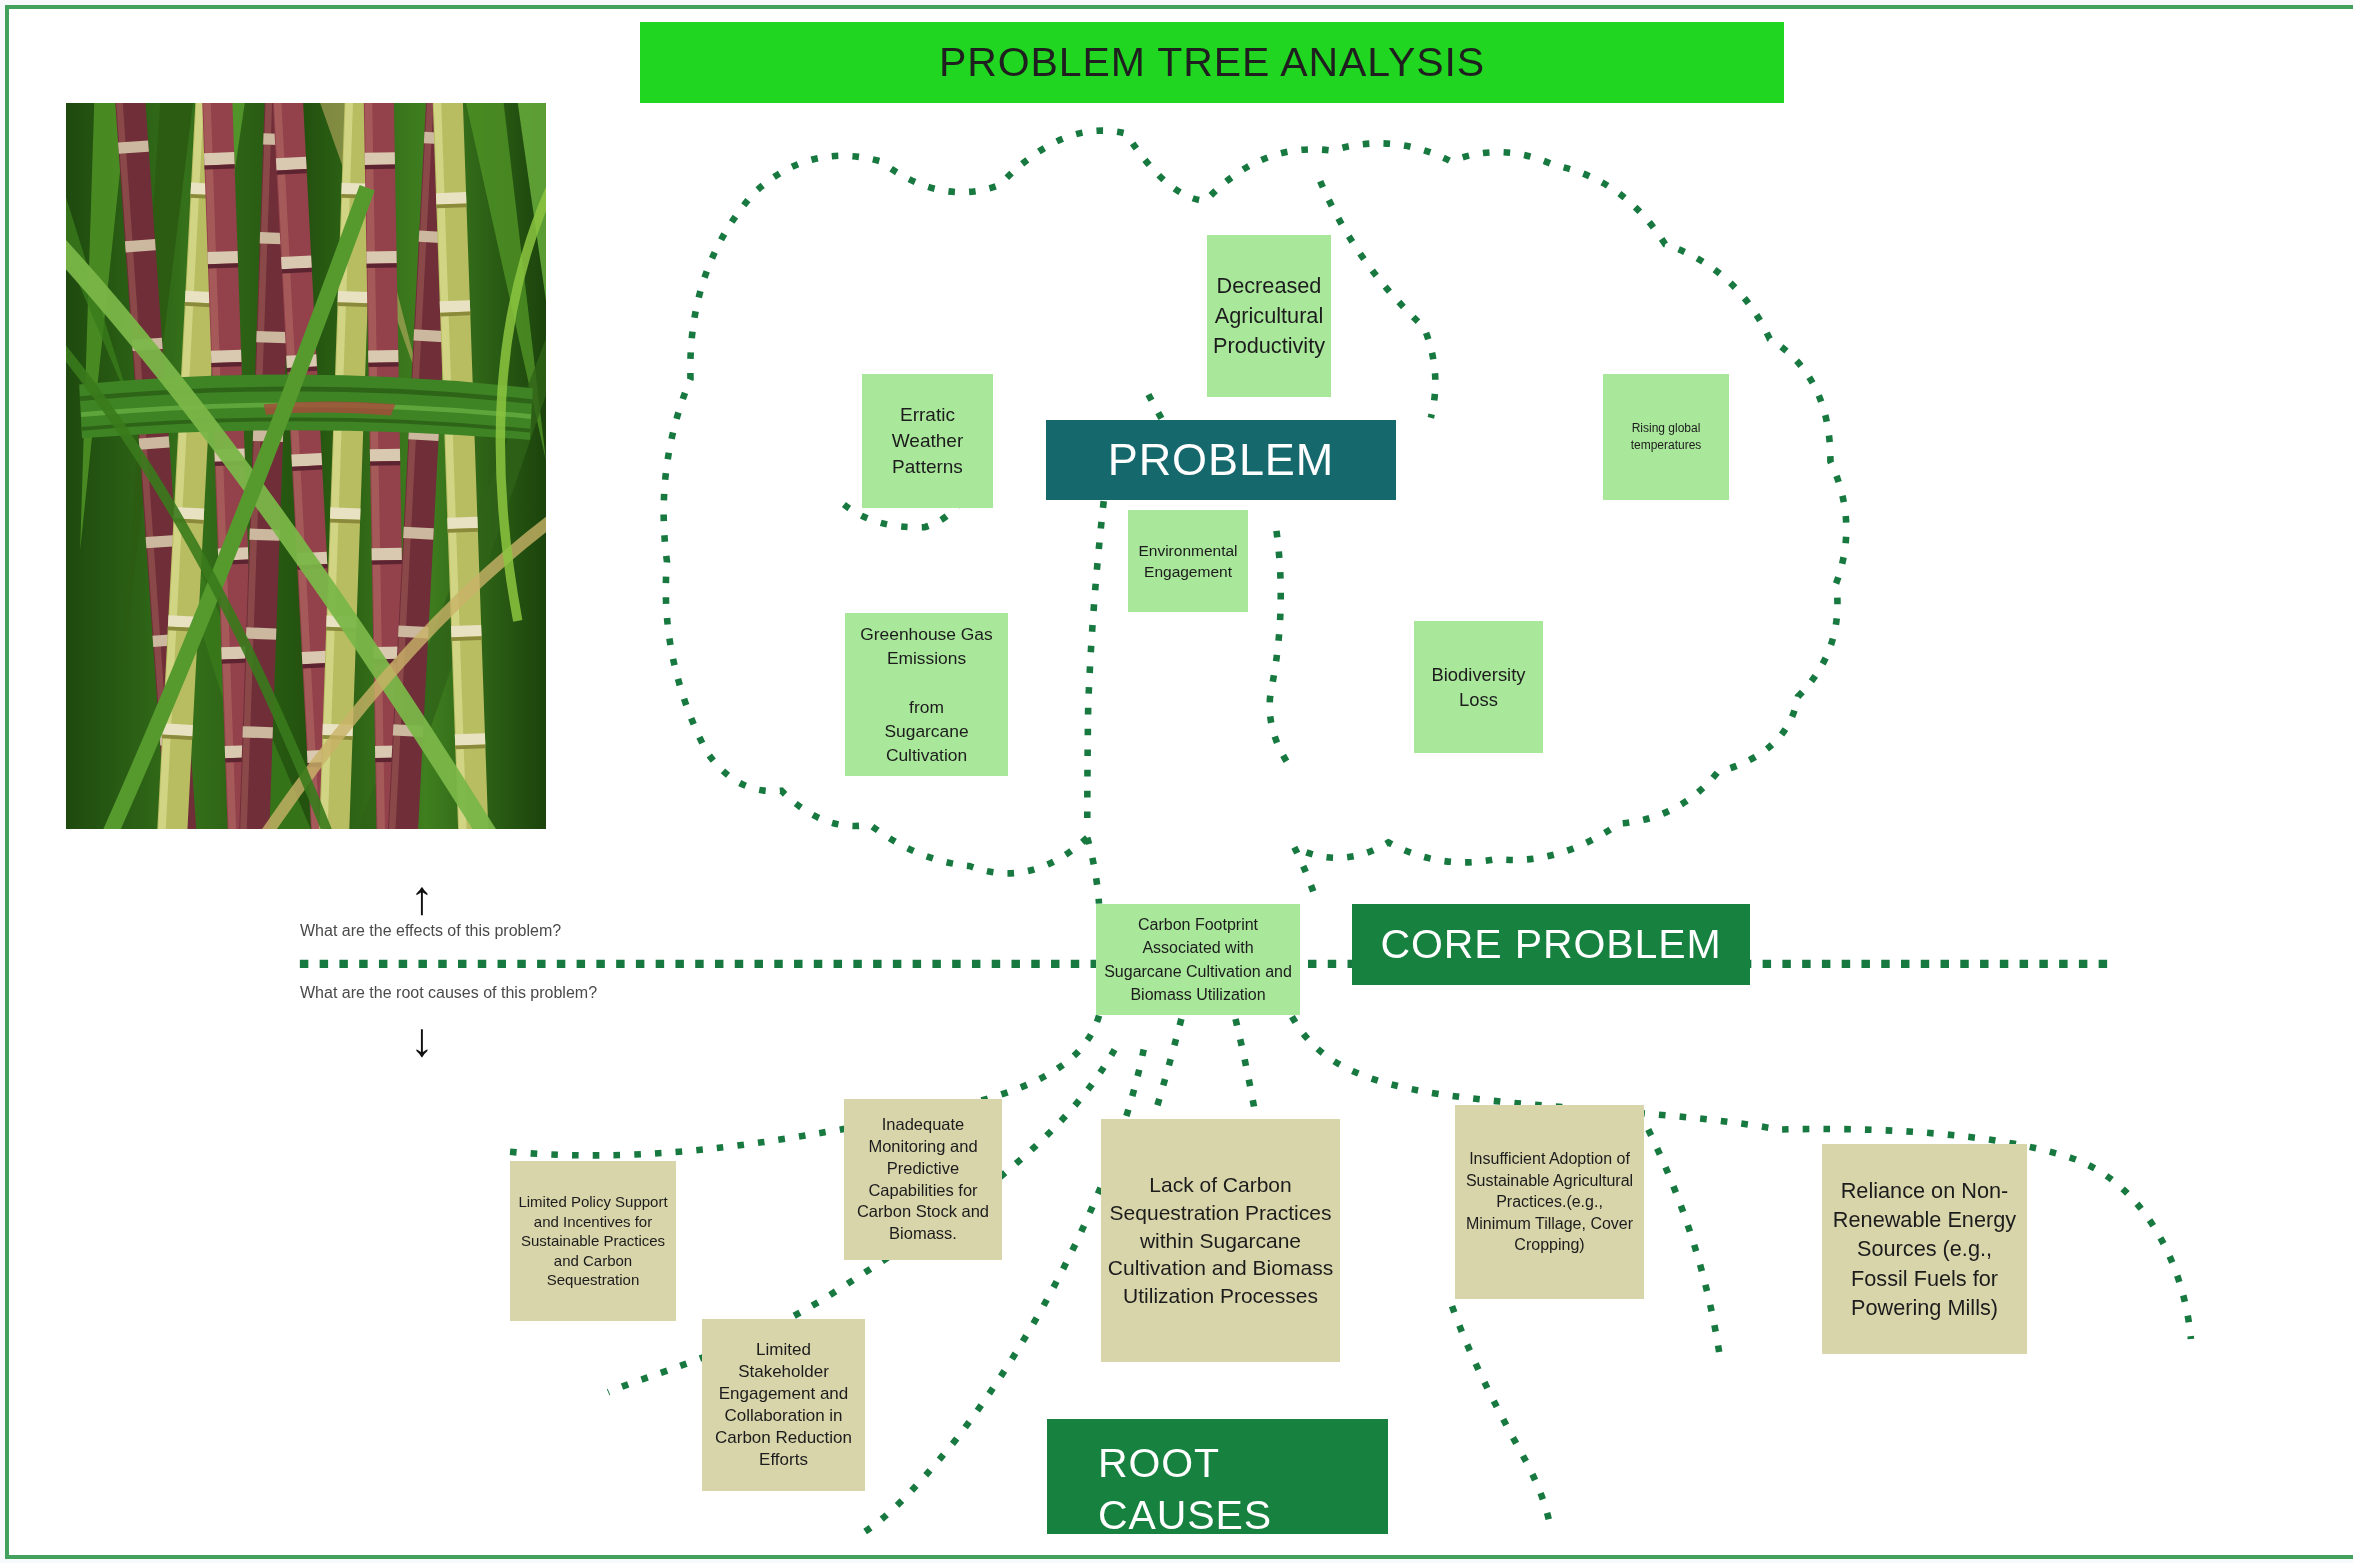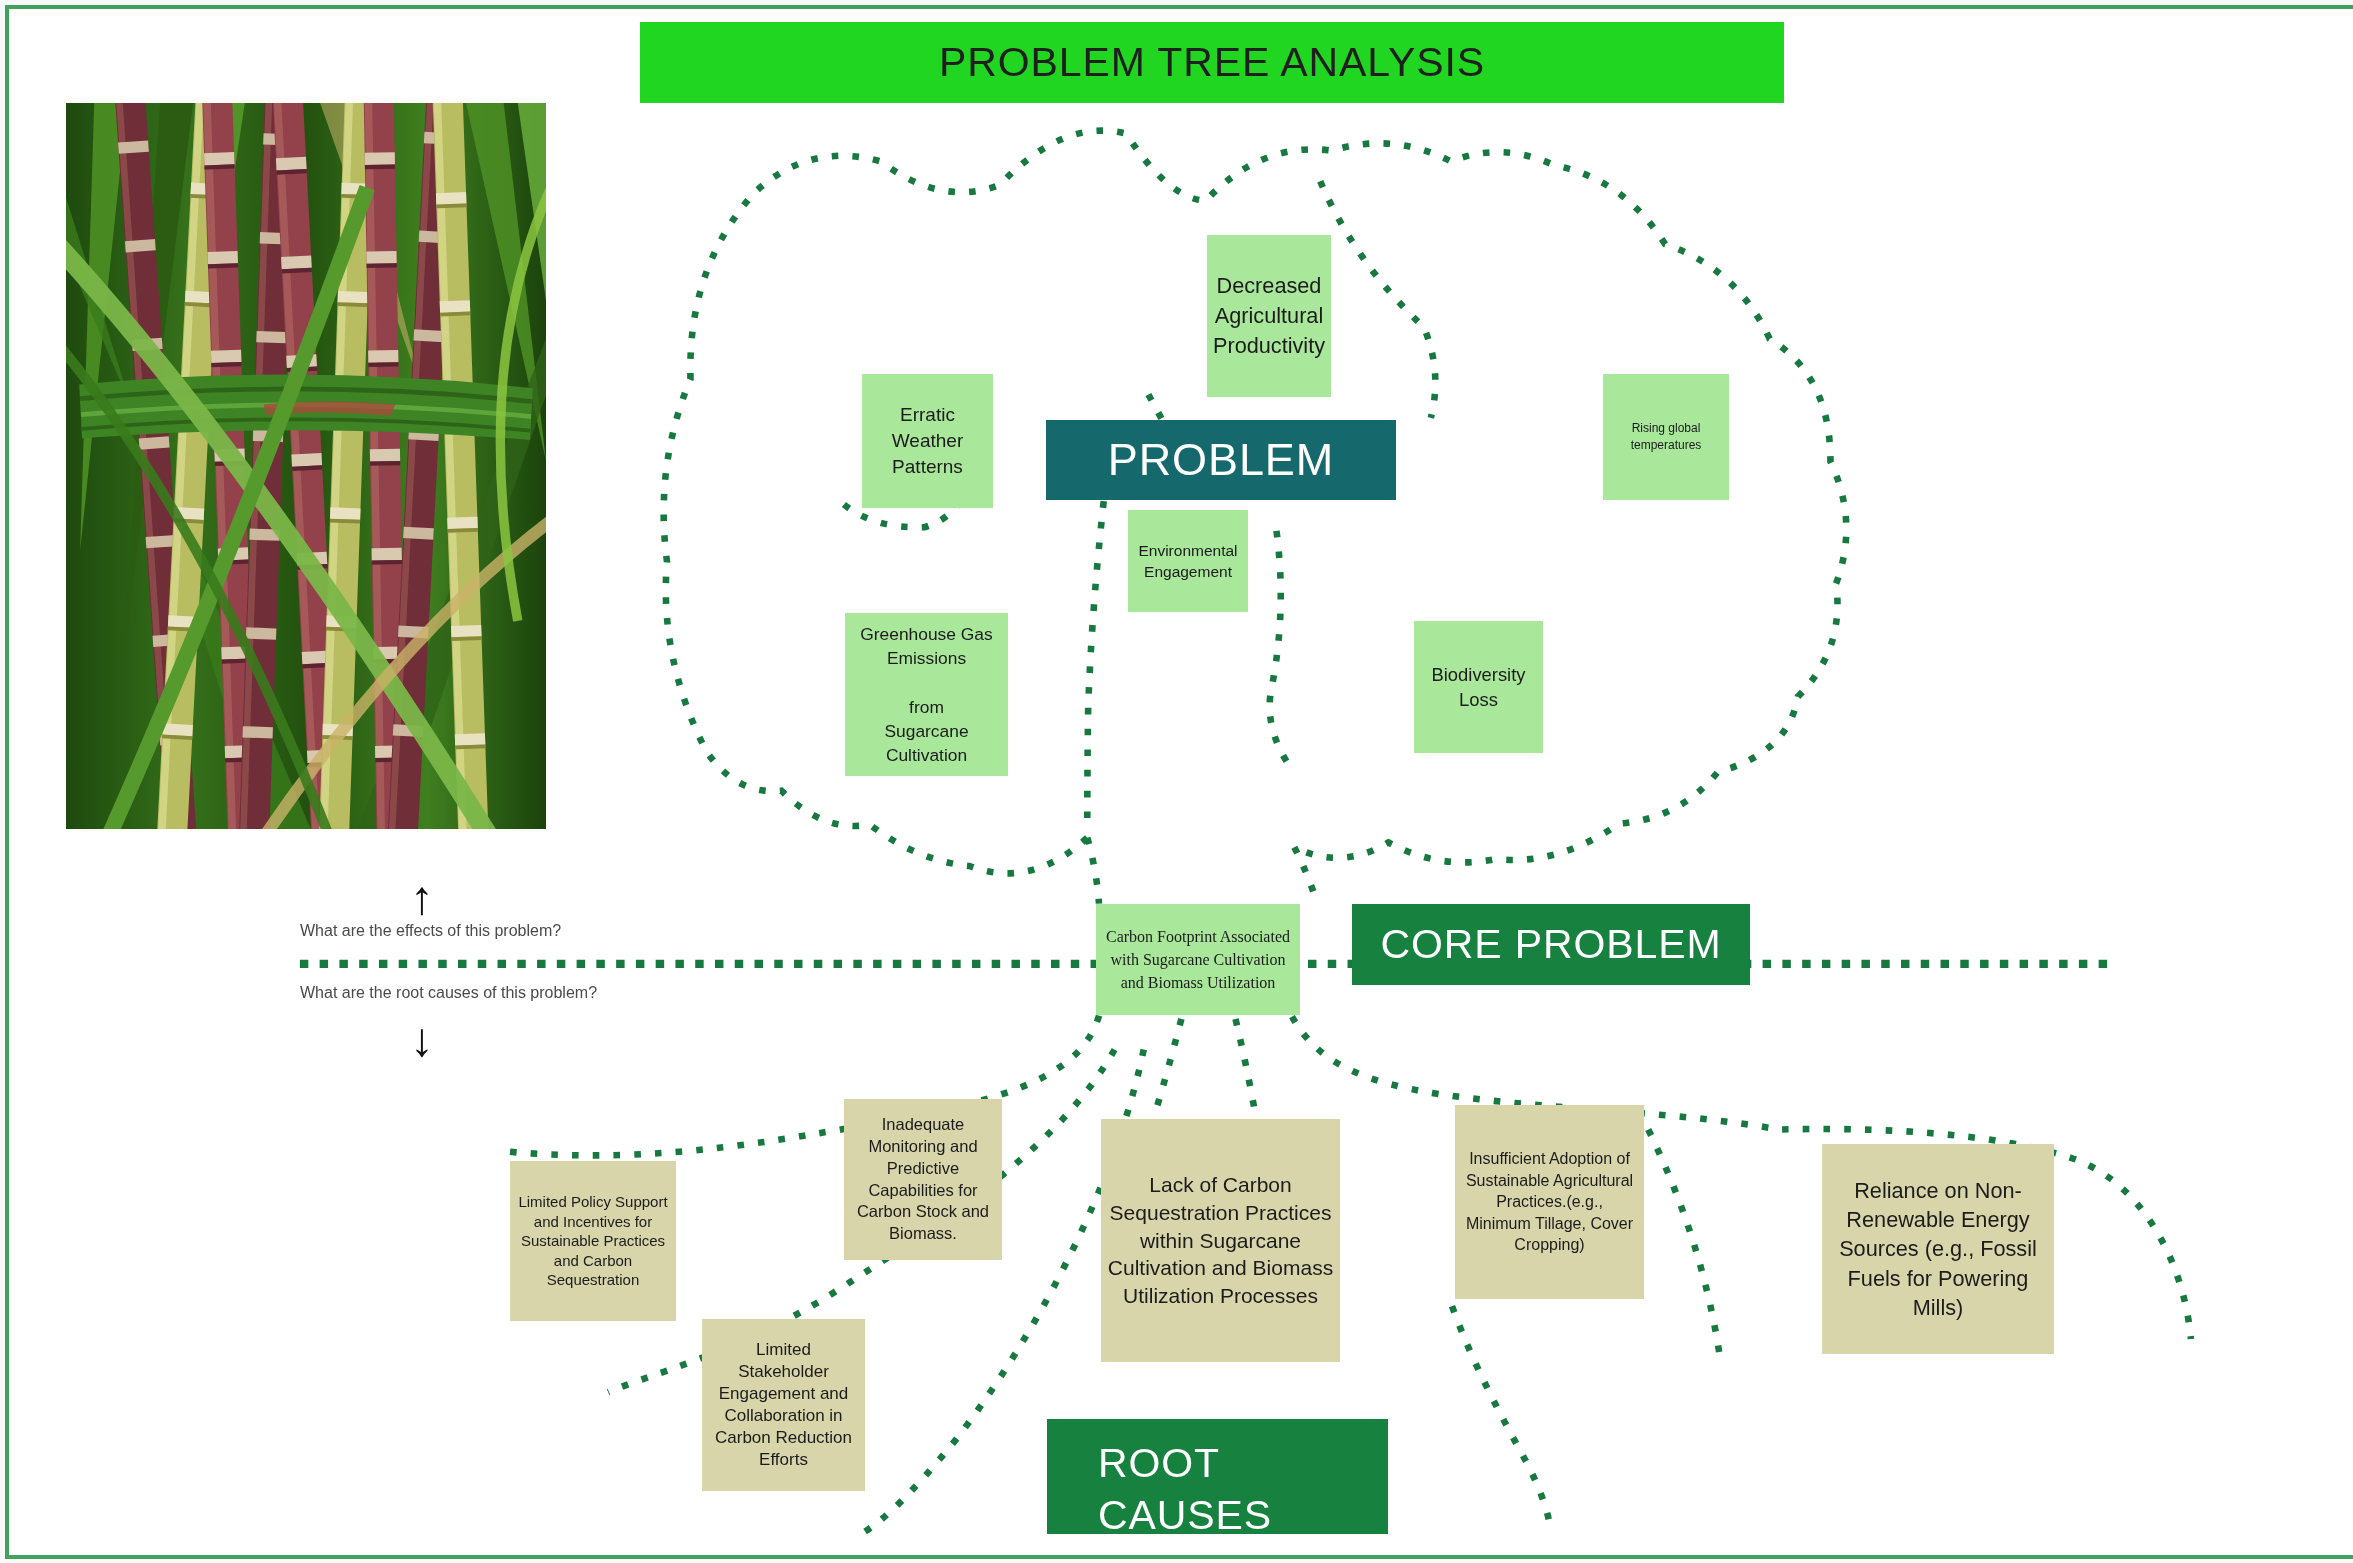--- a/index.html
+++ b/index.html
@@ -196,28 +196,28 @@
 from
 Sugarcane
 Cultivation</div>
 <div class="note green" style="left:1414px;top:621px;width:129px;height:132px;font-size:18.4px;">Biodiversity Loss</div>
 
 <div class="arrow" style="left:410px;top:870px;font-size:47px;">↑</div>
 <div class="question" style="left:300px;top:922px;font-size:16px;">What are the effects of this problem?</div>
 <div class="question" style="left:300px;top:984px;font-size:16px;">What are the root causes of this problem?</div>
 <div class="arrow" style="left:410px;top:1012px;font-size:47px;">↓</div>
 
-<div class="note green" style="left:1096px;top:904px;width:204px;height:111px;font-size:16px;line-height:1.45;font-family:Liberation Serif, serif;">Carbon Footprint Associated with Sugarcane Cultivation and Biomass Utilization</div>
+<div class="note green" style="left:1096px;top:904px;width:204px;height:111px;font-size:16px;line-height:1.45;">Carbon Footprint Associated with Sugarcane Cultivation and Biomass Utilization</div>
 <div class="banner dark" style="left:1352px;top:904px;width:398px;height:81px;font-size:41px;">
   <span>CORE PROBLEM</span>
 </div>
 
 <div class="note tan" style="left:510px;top:1161px;width:166px;height:160px;font-size:15px;line-height:1.3;">Limited Policy Support and Incentives for Sustainable Practices and Carbon Sequestration</div>
 <div class="note tan" style="left:844px;top:1099px;width:158px;height:161px;font-size:16.5px;line-height:1.32;">Inadequate Monitoring and Predictive Capabilities for Carbon Stock and Biomass.</div>
 <div class="note tan" style="left:1101px;top:1119px;width:239px;height:243px;font-size:21px;line-height:1.32;">Lack of Carbon Sequestration Practices within Sugarcane Cultivation and Biomass Utilization Processes</div>
 <div class="note tan" style="left:1455px;top:1105px;width:189px;height:194px;font-size:16px;line-height:1.34;">Insufficient Adoption of Sustainable Agricultural Practices.(e.g., Minimum Tillage, Cover Cropping)</div>
 <div class="note tan" style="left:702px;top:1319px;width:163px;height:172px;font-size:17px;line-height:1.3;">Limited Stakeholder Engagement and Collaboration in Carbon Reduction Efforts</div>
-<div class="note tan" style="left:1822px;top:1144px;width:232px;height:210px;font-size:21.7px;line-height:1.35;">Reliance on Non-Renewable Energy Sources (e.g., Fossil Fuels for Powering Mills)</div>
+<div class="note tan" style="left:1822px;top:1144px;width:205px;height:210px;font-size:21.7px;line-height:1.35;">Reliance on Non-Renewable Energy Sources (e.g., Fossil Fuels for Powering Mills)</div>
 
 <div class="banner dark left-align" style="left:1047px;top:1419px;width:341px;height:115px;font-size:41px;padding:18px 0 0 51px;line-height:1.28;width:341px;">
   <span style="display:block;max-width:245px;">ROOT CAUSES</span>
 </div>
 
 
 </body></html>

